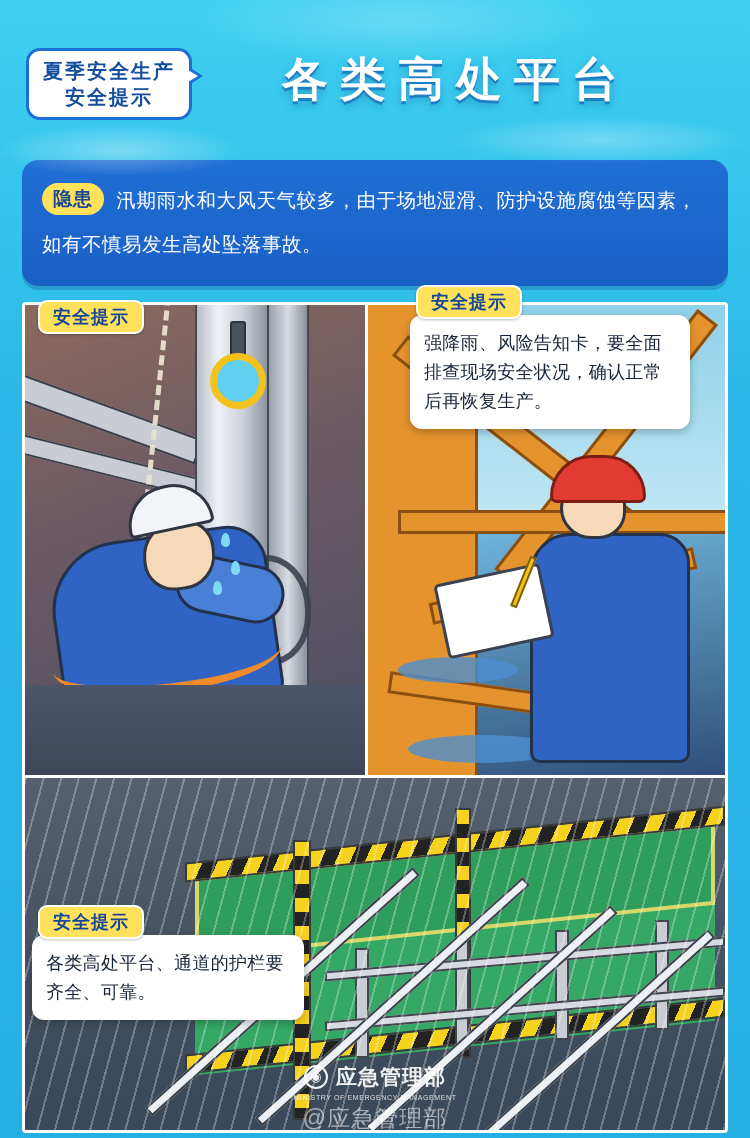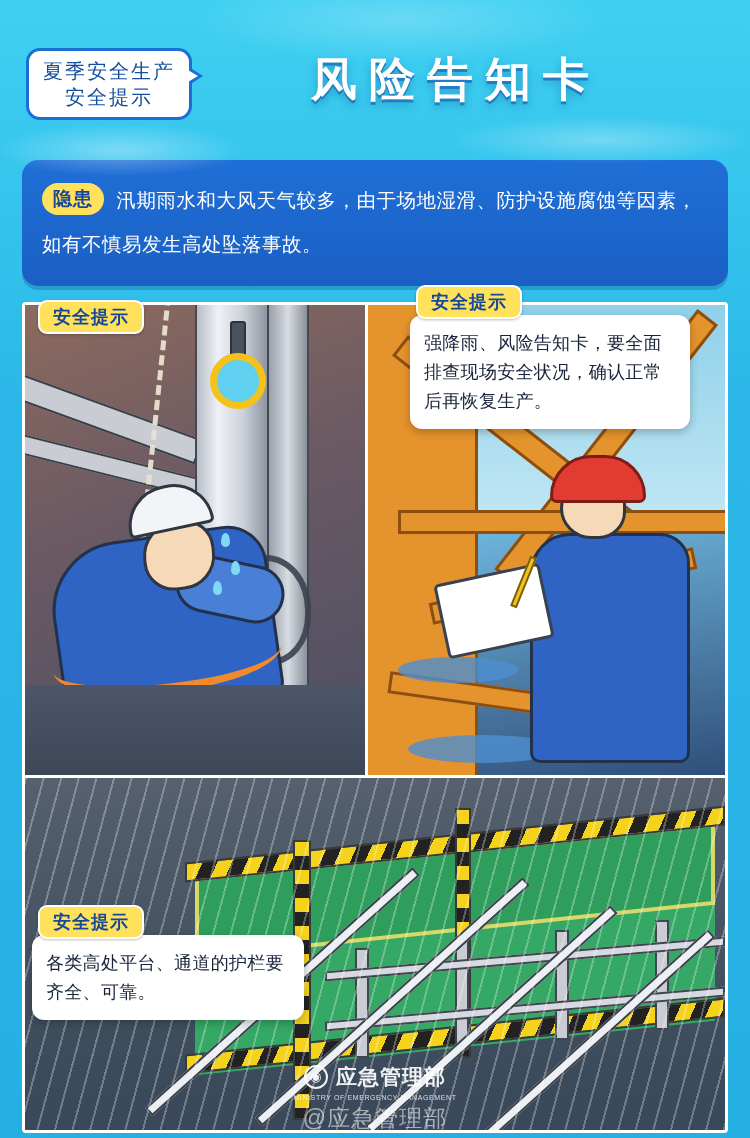--- a/index.html
+++ b/index.html
@@ -42,21 +42,21 @@
     display: flex;
     flex-direction: column;
     justify-content: center;
     align-items: center;
     padding: 7px 8px;
     margin-top: 8px;
   }
   .badge .line {
     color: #154e9c;
     font-size: 20px;
-    font-weight: normal;
+    font-weight: bold;
     letter-spacing: 2px;
     line-height: 26px;
     white-space: nowrap;
   }
   .badge:after {
     content: "";
     position: absolute;
     right: -14px;
     top: 16px;
     width: 0; height: 0;
@@ -446,21 +446,21 @@
 
 <div class="poster">
 
   <div class="sky-deco"></div>
 
   <div class="header">
     <div class="badge">
       <div class="line">夏季安全生产</div>
       <div class="line">安全提示</div>
     </div>
-    <div class="main-title">风险告知卡</div>
+    <div class="main-title">各类高处平台</div>
   </div>
 
   <div class="hazard-box">
     <span class="hazard-tag">隐患</span>
     <span class="hazard-text">汛期雨水和大风天气较多，由于场地湿滑、防护设施腐蚀等因素，如有不慎易发生高处坠落事故。</span>
   </div>
 
   <div class="comic">
 
     <div class="row-top">

